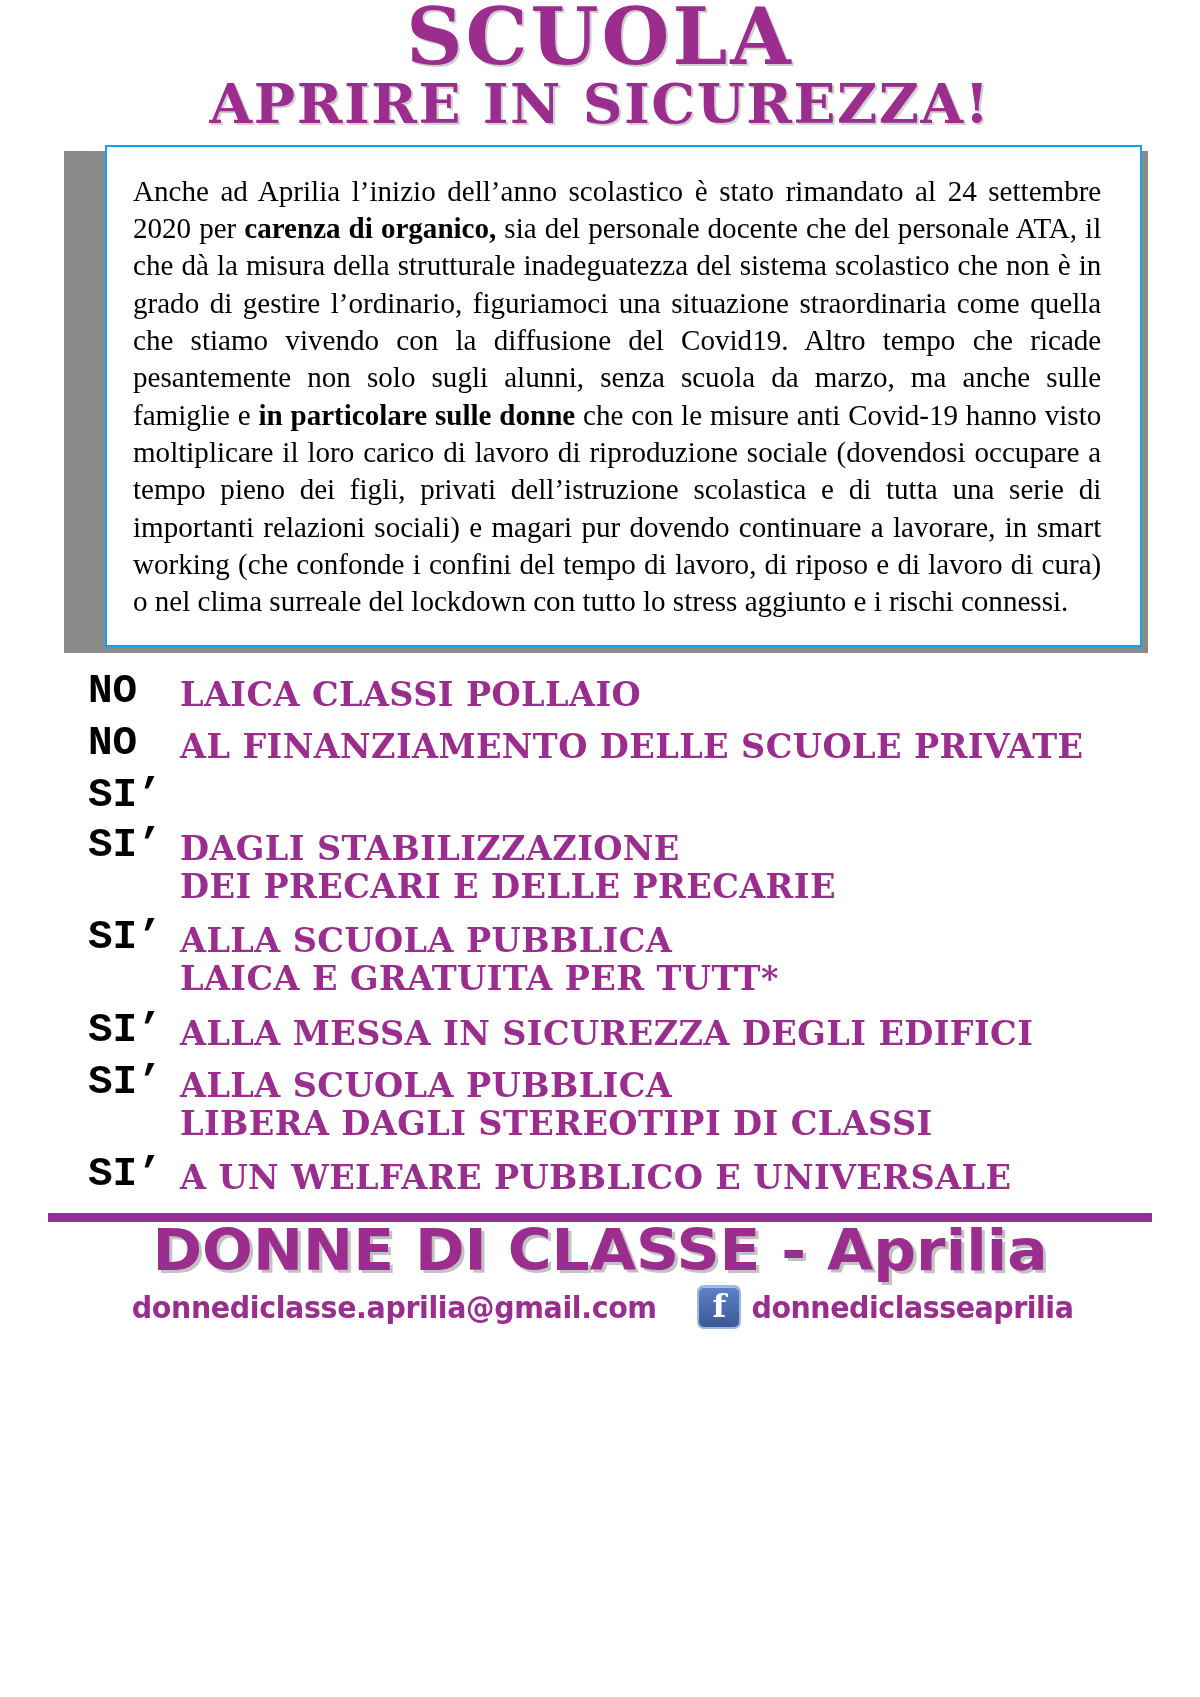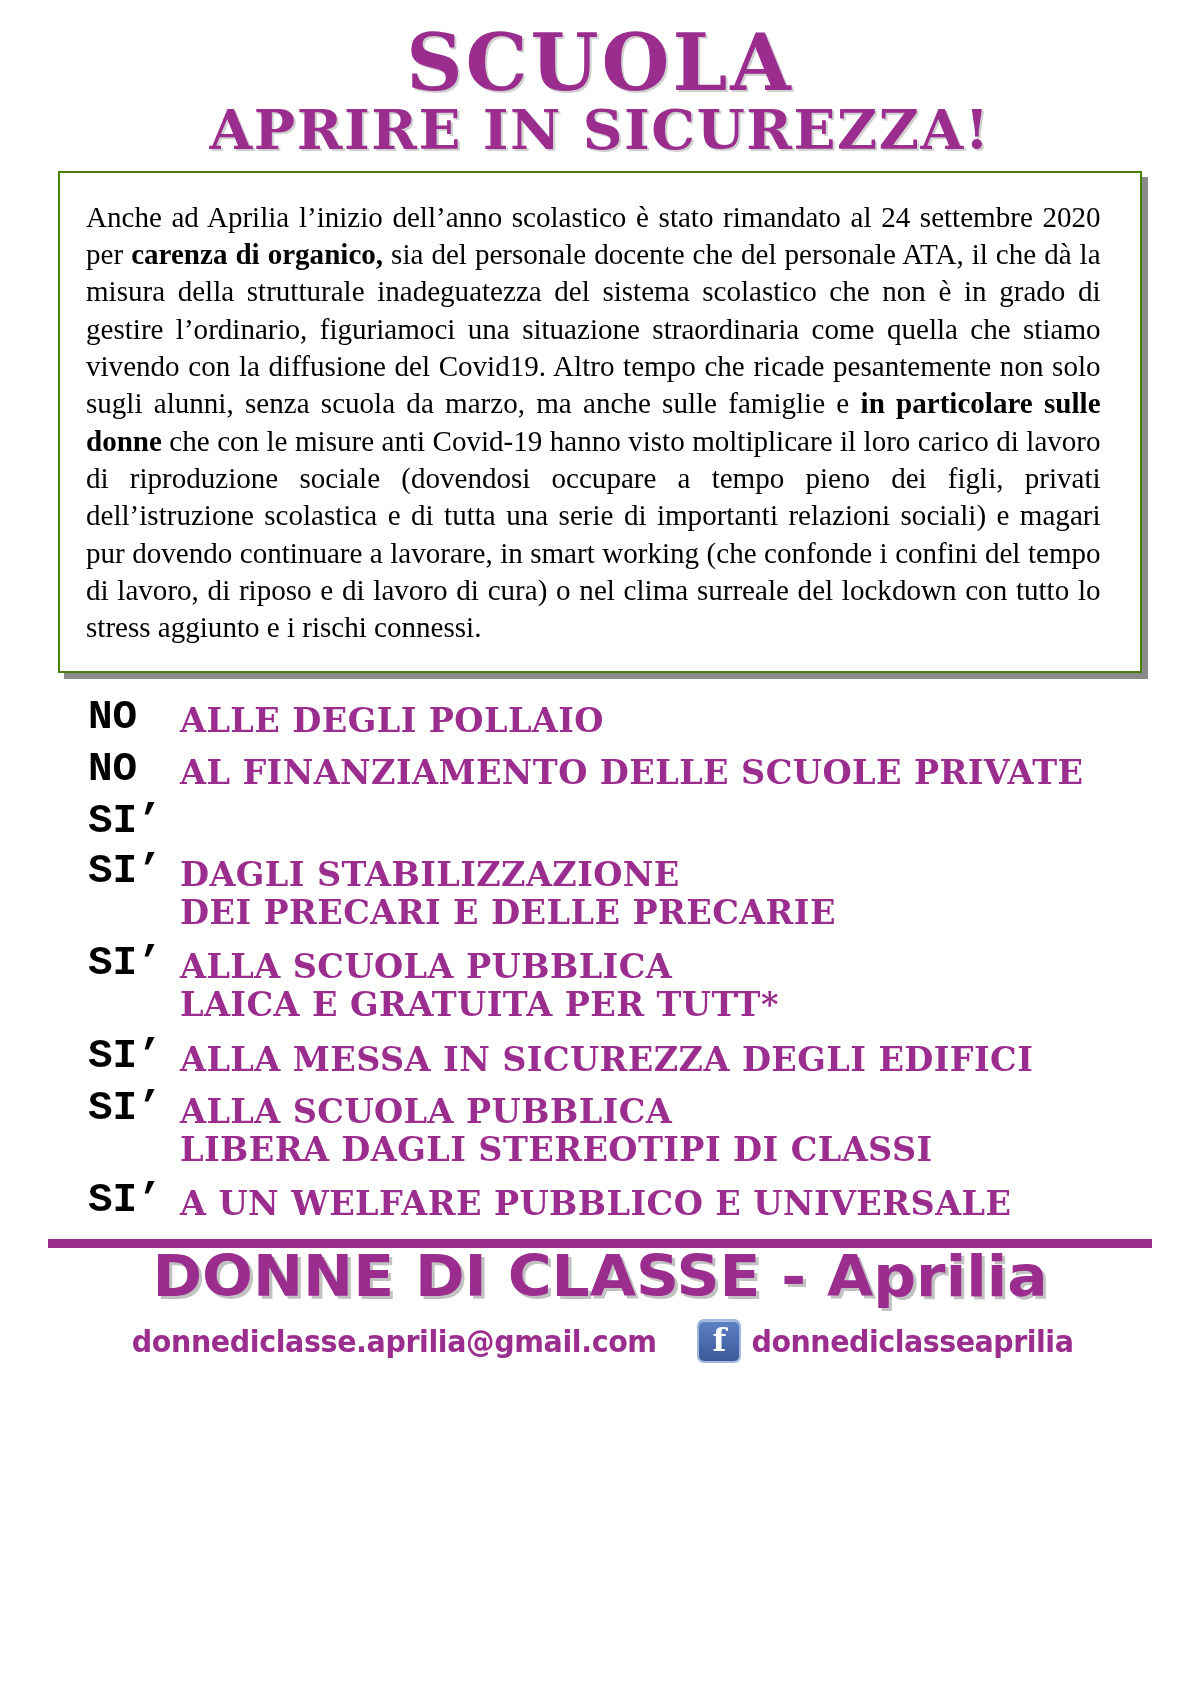--- a/index.html
+++ b/index.html
@@ -18,21 +18,21 @@
     width: 1120px;
     height: 1697px;
     margin: 0 auto;
     position: relative;
     background: #ffffff;
   }
 
   
   .headline {
     text-align: center;
-    padding-top: 26px;
+    padding-top: 0;
   }
   .headline-main {
     font-family: "DejaVu Serif", serif;
     font-weight: bold;
     font-size: 78px;
     line-height: 0.95;
     letter-spacing: 3px;
     color: #9B2D8E;
     display: block;
     text-shadow: 2px 2px 0 rgba(120,120,120,0.35);
@@ -60,23 +60,24 @@
     left: 6px;
     top: 6px;
     right: -6px;
     bottom: -6px;
     background: #8a8a8a;
     z-index: 0;
   }
   .textbox {
     position: relative;
     z-index: 1;
-    border: 2px solid #4d7c0f;
+    border: 2px solid #0ea5e9;
     background: #ffffff;
     padding: 26px 24px 24px 26px;
+    margin-left: 47px;
   }
   .body-text {
     font-family: "Liberation Serif", serif;
     font-size: 29.5px;
     line-height: 1.265;
     color: #000000;
     text-align: justify;
     text-justify: inter-word;
     margin: 0;
     hyphens: manual;
@@ -138,21 +139,21 @@
     letter-spacing: 0px;
     text-shadow: 3px 3px 0 rgba(120,120,120,0.45);
     transform: scaleX(1.05);
     display: block;
   }
   .contact-row {
     display: flex;
     align-items: center;
     justify-content: center;
     gap: 27px;
-    margin-top: 14px;
+    margin-top: 6px;
   }
   .email {
     font-family: "DejaVu Sans", sans-serif;
     font-weight: bold;
     font-size: 30px;
     color: #9B2D8E;
     letter-spacing: -0.4px;
     transform: scaleX(0.95);
   }
   .fb-group {
@@ -205,21 +206,21 @@
     <div class="textbox-shadow"></div>
     <div class="textbox">
       <p class="body-text" id="body-paragraph"><span>Anche ad Aprilia l’inizio dell’anno scolastico è stato rimandato al 24 settembre 2020 per </span><b>carenza di organico,</b><span> sia del personale docente che del personale ATA, il che dà la misura della strutturale inadeguatezza del sistema scolastico che non è in grado di gestire l’ordinario, figuriamoci una situazione straordinaria come quella che stiamo vivendo con la diffusione del Covid19. Altro tempo che ricade pesantemente non solo sugli alunni, senza scuola da marzo, ma anche sulle famiglie e </span><b>in particolare sulle donne</b><span> che con le misure anti Covid-19 hanno visto moltiplicare il loro carico di lavoro di riproduzione sociale (dovendosi occupare a tempo pieno dei figli, privati dell’istruzione scolastica e di tutta una serie di importanti relazioni sociali) e magari pur dovendo continuare a lavorare, in smart working (che confonde i confini del tempo di lavoro, di riposo e di lavoro di cura) o nel clima surreale del lockdown con tutto lo stress aggiunto e i rischi connessi.</span></p>
     </div>
   </div>
 
   <div class="demands" id="demands-list">
       <div class="demand-row tight">
         <div class="demand-key">NO</div>
         <div class="demand-val">
-          <span class="line2">ALLE DEGLI POLLAIO</span>
+          <span class="line2">LAICA CLASSI POLLAIO</span>
         </div>
       </div>
       <div class="demand-row tight">
         <div class="demand-key">NO</div>
         <div class="demand-val">
           <span class="line2">AL FINANZIAMENTO DELLE SCUOLE PRIVATE</span>
         </div>
       </div>
       <div class="demand-row tight">
         <div class="demand-key">SI’</div>

